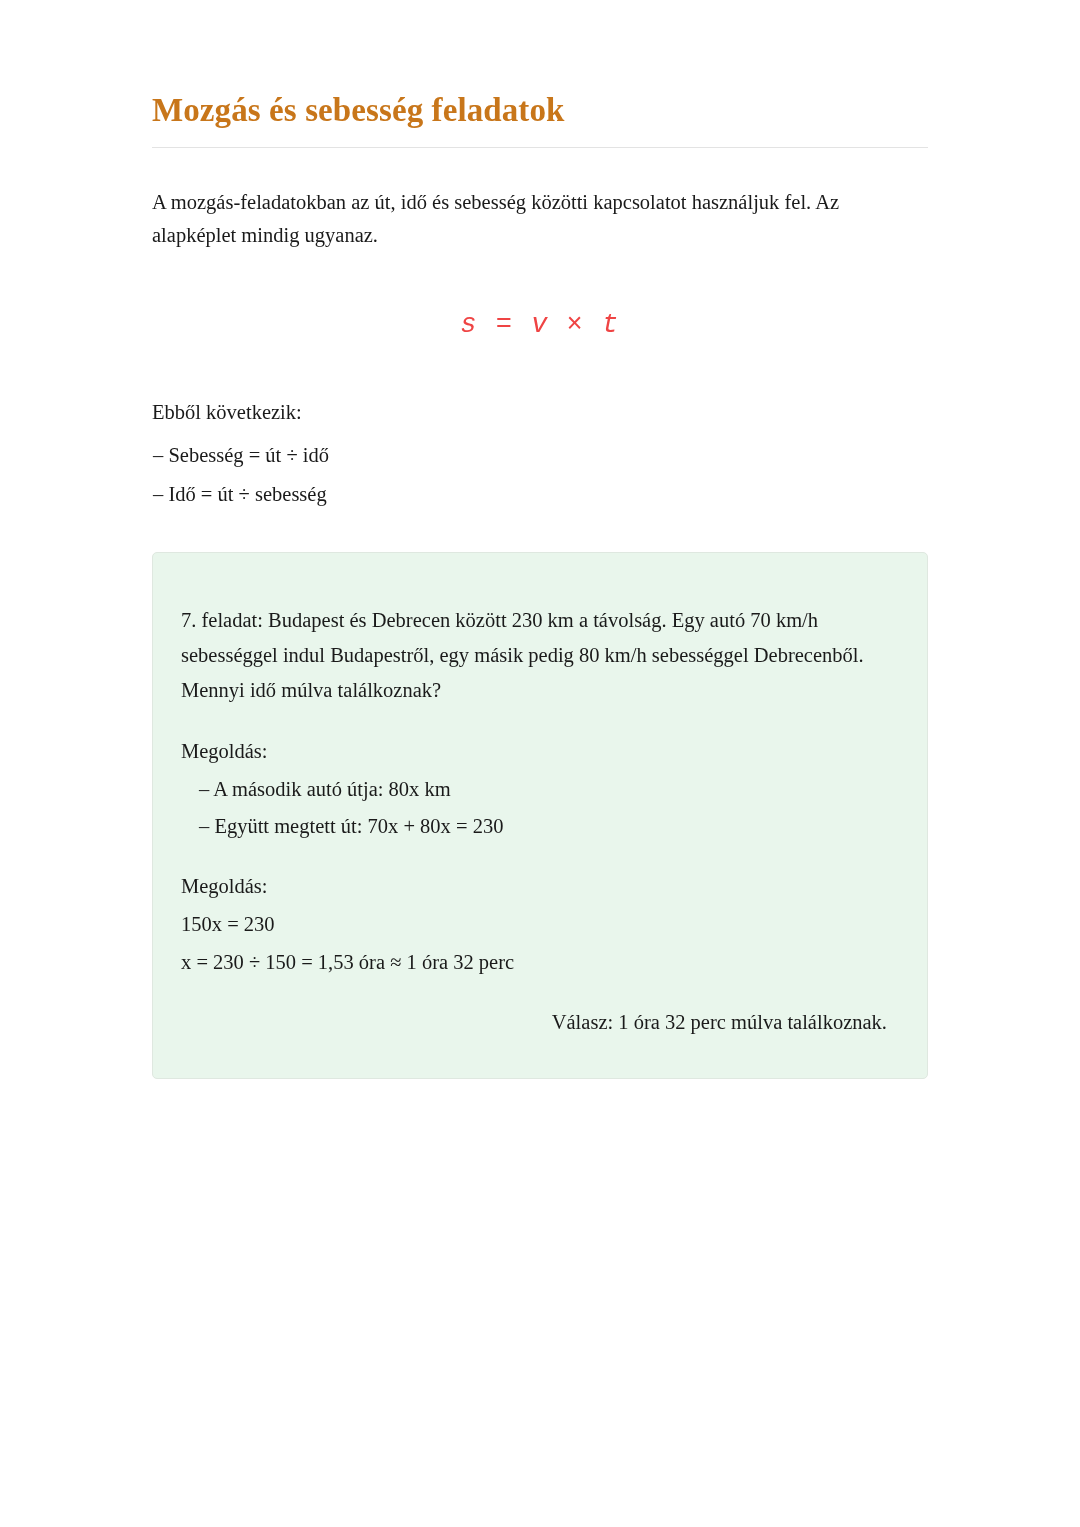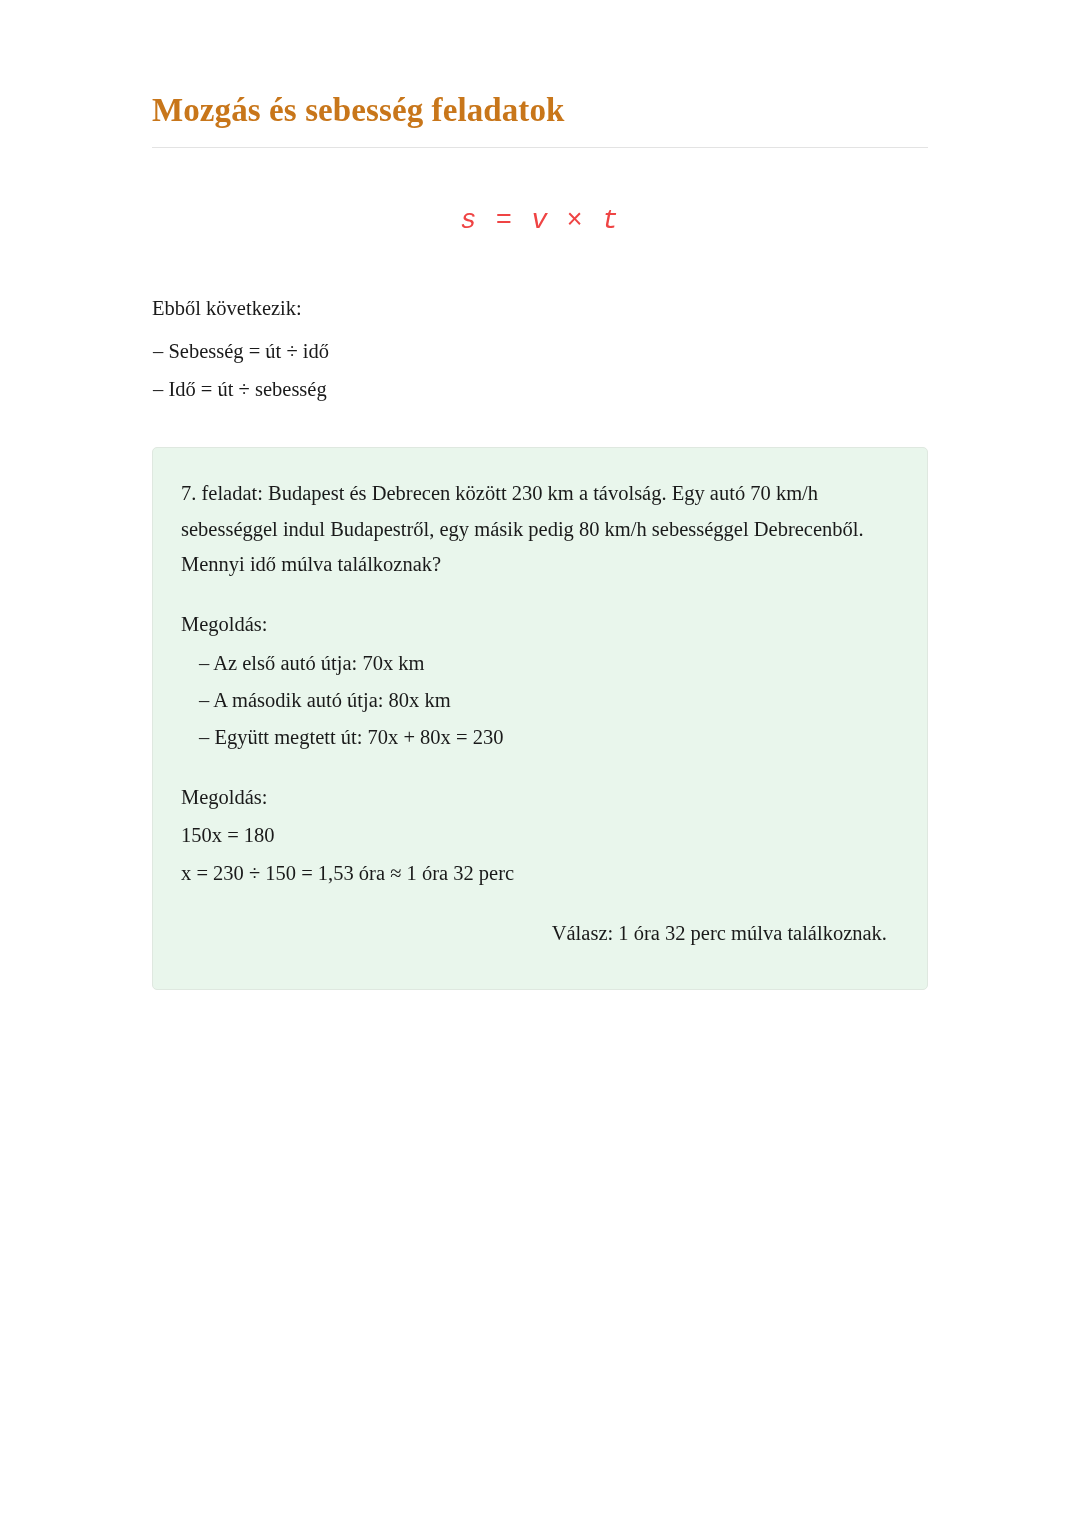--- a/index.html
+++ b/index.html
@@ -68,21 +68,21 @@
     font-size: 20.5px;
     line-height: 1.85;
     margin: 1px;
     padding: 0;
   }
   .callout {
     margin-top: 38px;
     background: #e9f6ec;
     border: 1px solid #dfe8e0;
     border-radius: 5px;
-    padding: 28px 40px 40px 28px;
+    padding: 50px 40px 40px 28px;
     box-sizing: border-box;
   }
   .callout-problem {
     font-size: 20.5px;
     line-height: 1.72;
     margin: 0 0 28px 0;
   }
   .callout-heading {
     font-size: 20.5px;
     line-height: 1.4;
@@ -113,45 +113,45 @@
   }
 </style>
 </head>
 <body>
 
 <div class="page">
 
   <h1 class="doc-title">Mozgás és sebesség feladatok</h1>
   <hr class="title-rule">
 
+  <p class="intro">A mozgás-feladatokban az út, idő és sebesség közötti kapcsolatot használjuk fel. Az alapképlet mindig ugyanaz.</p>
 
   <div class="formula-block">
     <span class="formula">s = v × t</span>
   </div>
 
   <p class="lead-in">Ebből következik:</p>
 
   <ul class="bullet-list">
     <li>– Sebesség = út ÷ idő</li>
     <li>– Idő = út ÷ sebesség</li>
   </ul>
 
   <div class="callout">
 
     <p class="callout-problem">7. feladat: Budapest és Debrecen között 230 km a távolság. Egy autó 70 km/h sebességgel indul Budapestről, egy másik pedig 80 km/h sebességgel Debrecenből. Mennyi idő múlva találkoznak?</p>
 
     <p class="callout-heading">Megoldás:</p>
     <ul class="steps">
-      <li>– Az első autó útja: 70x km</li>
       <li>– A második autó útja: 80x km</li>
       <li>– Együtt megtett út: 70x + 80x = 230</li>
     </ul>
 
     <p class="callout-heading">Megoldás:</p>
     <div class="calc-lines">
-      <div>150x = 180</div>
+      <div>150x = 230</div>
       <div>x = 230 ÷ 150 = 1,53 óra ≈ 1 óra 32 perc</div>
     </div>
 
     <p class="answer">Válasz: 1 óra 32 perc múlva találkoznak.</p>
   </div>
 
 </div>
 
 </body></html>

